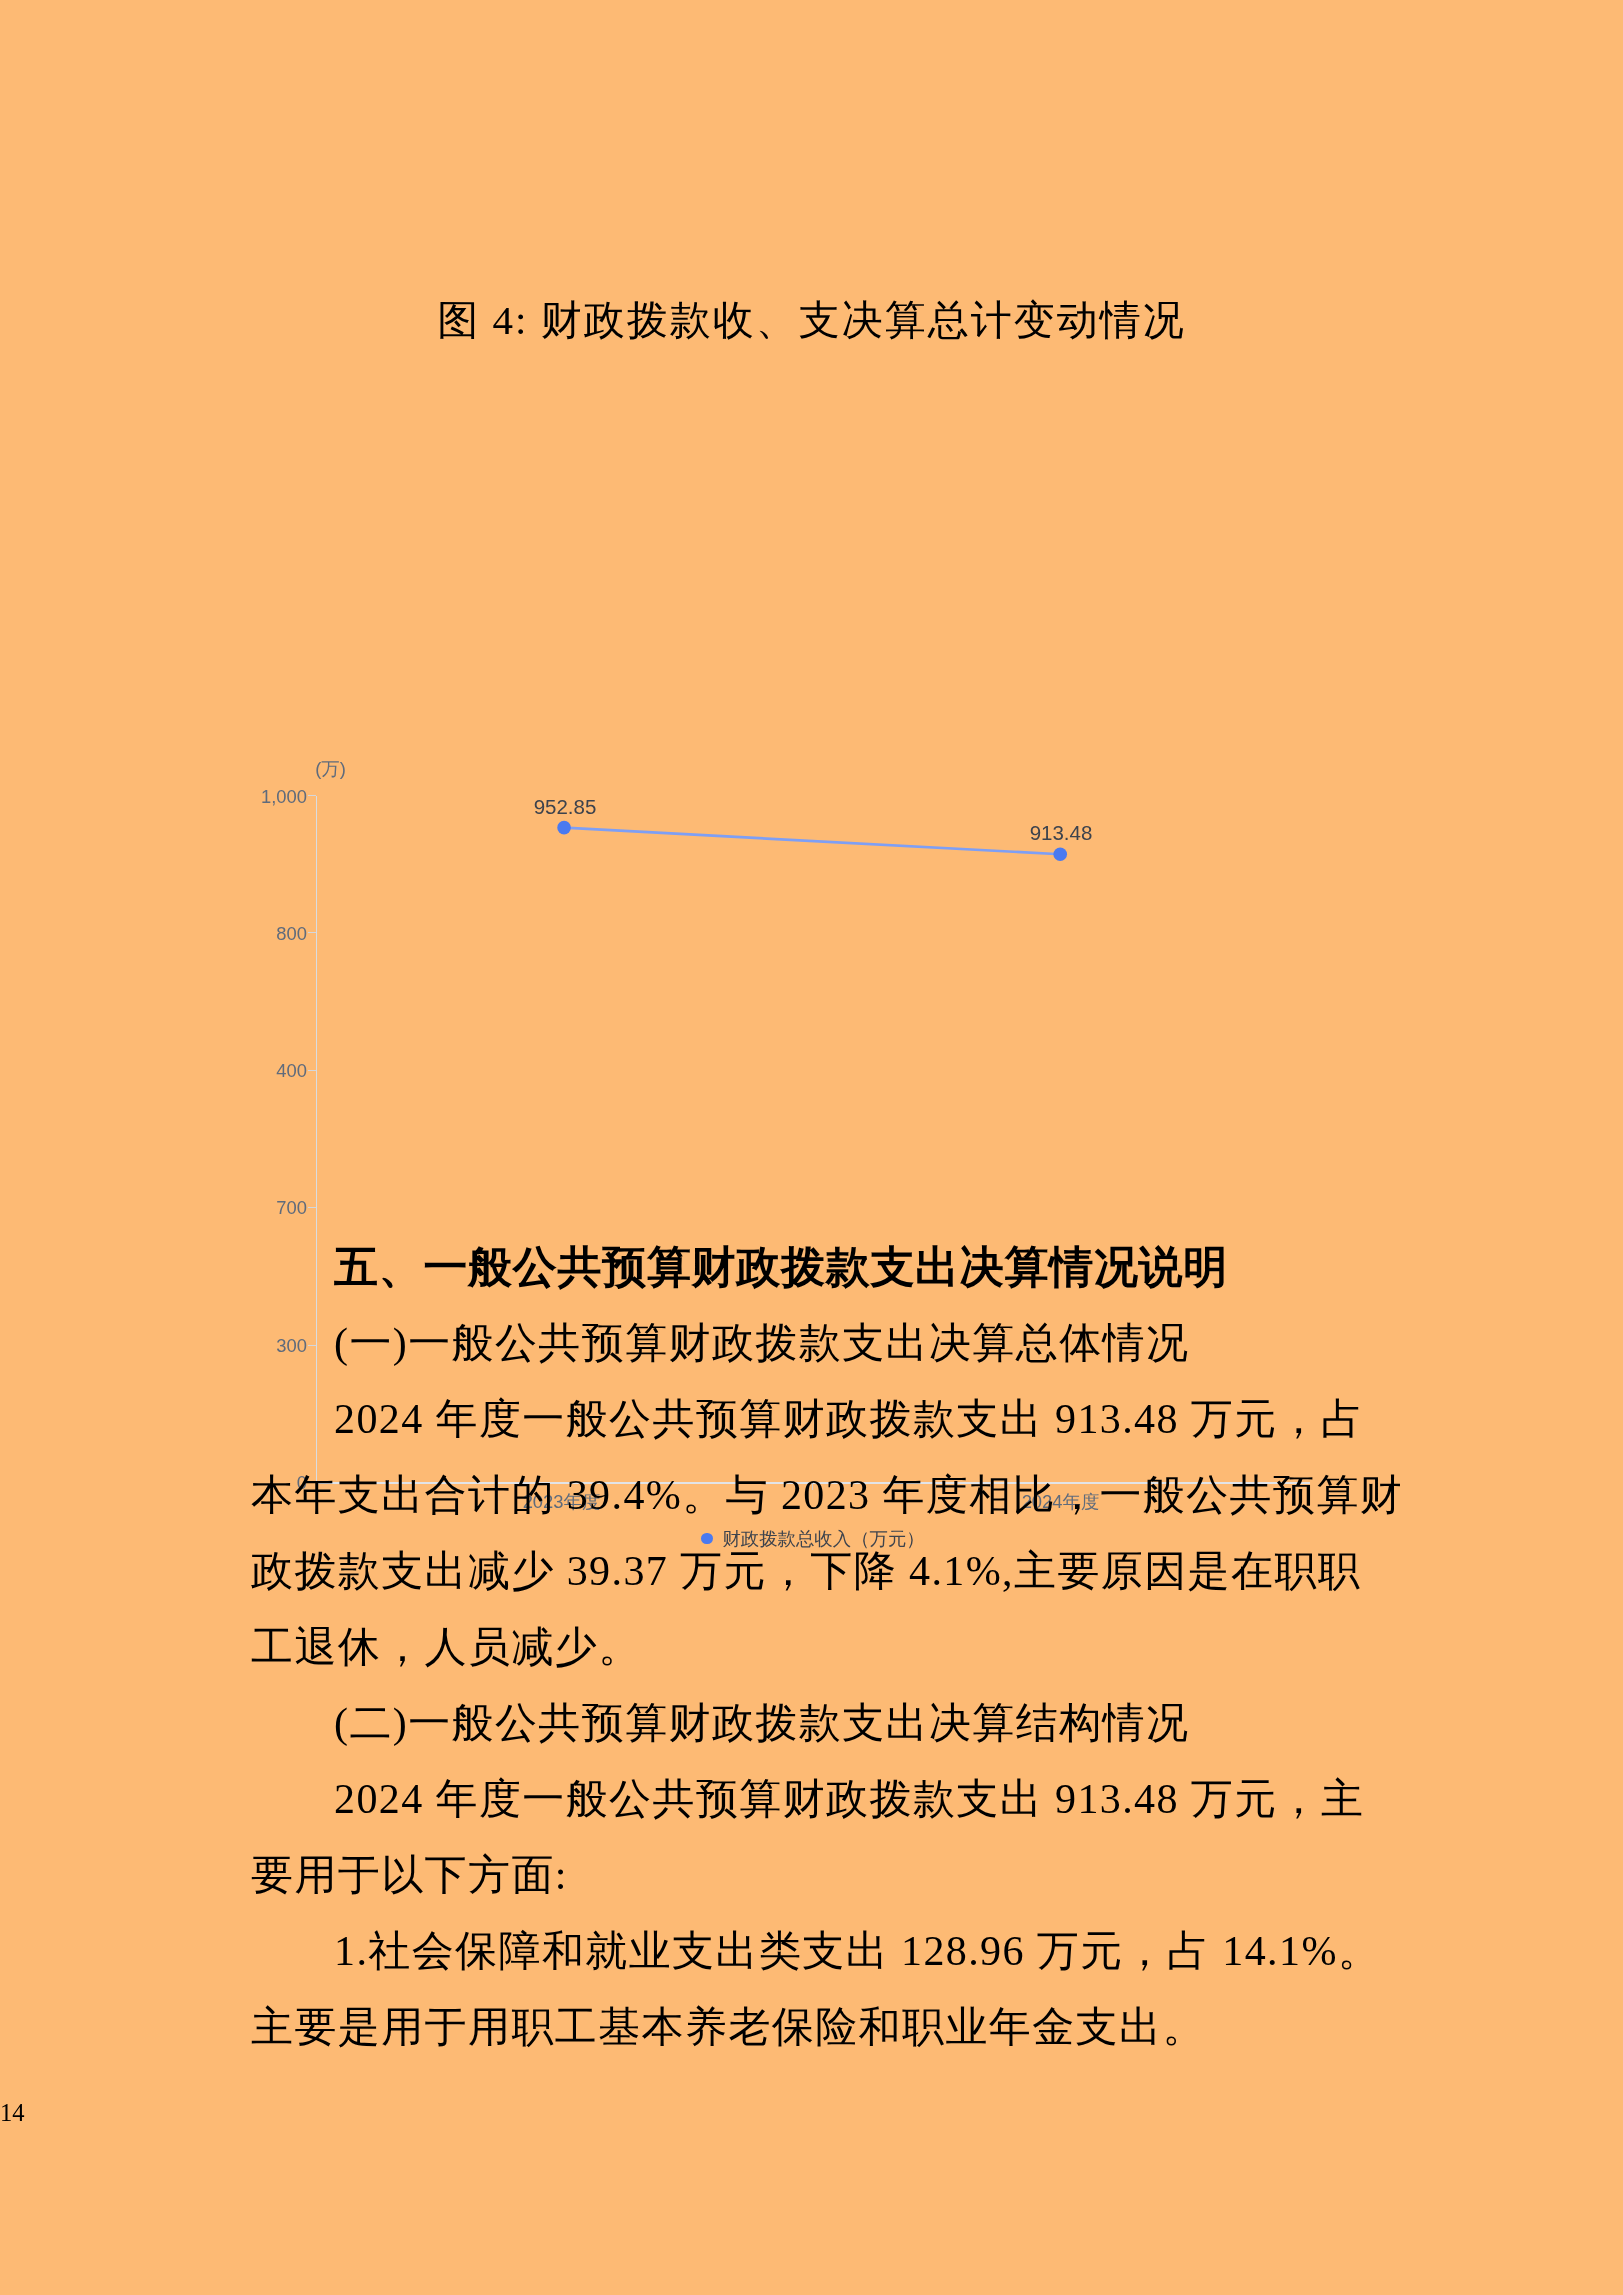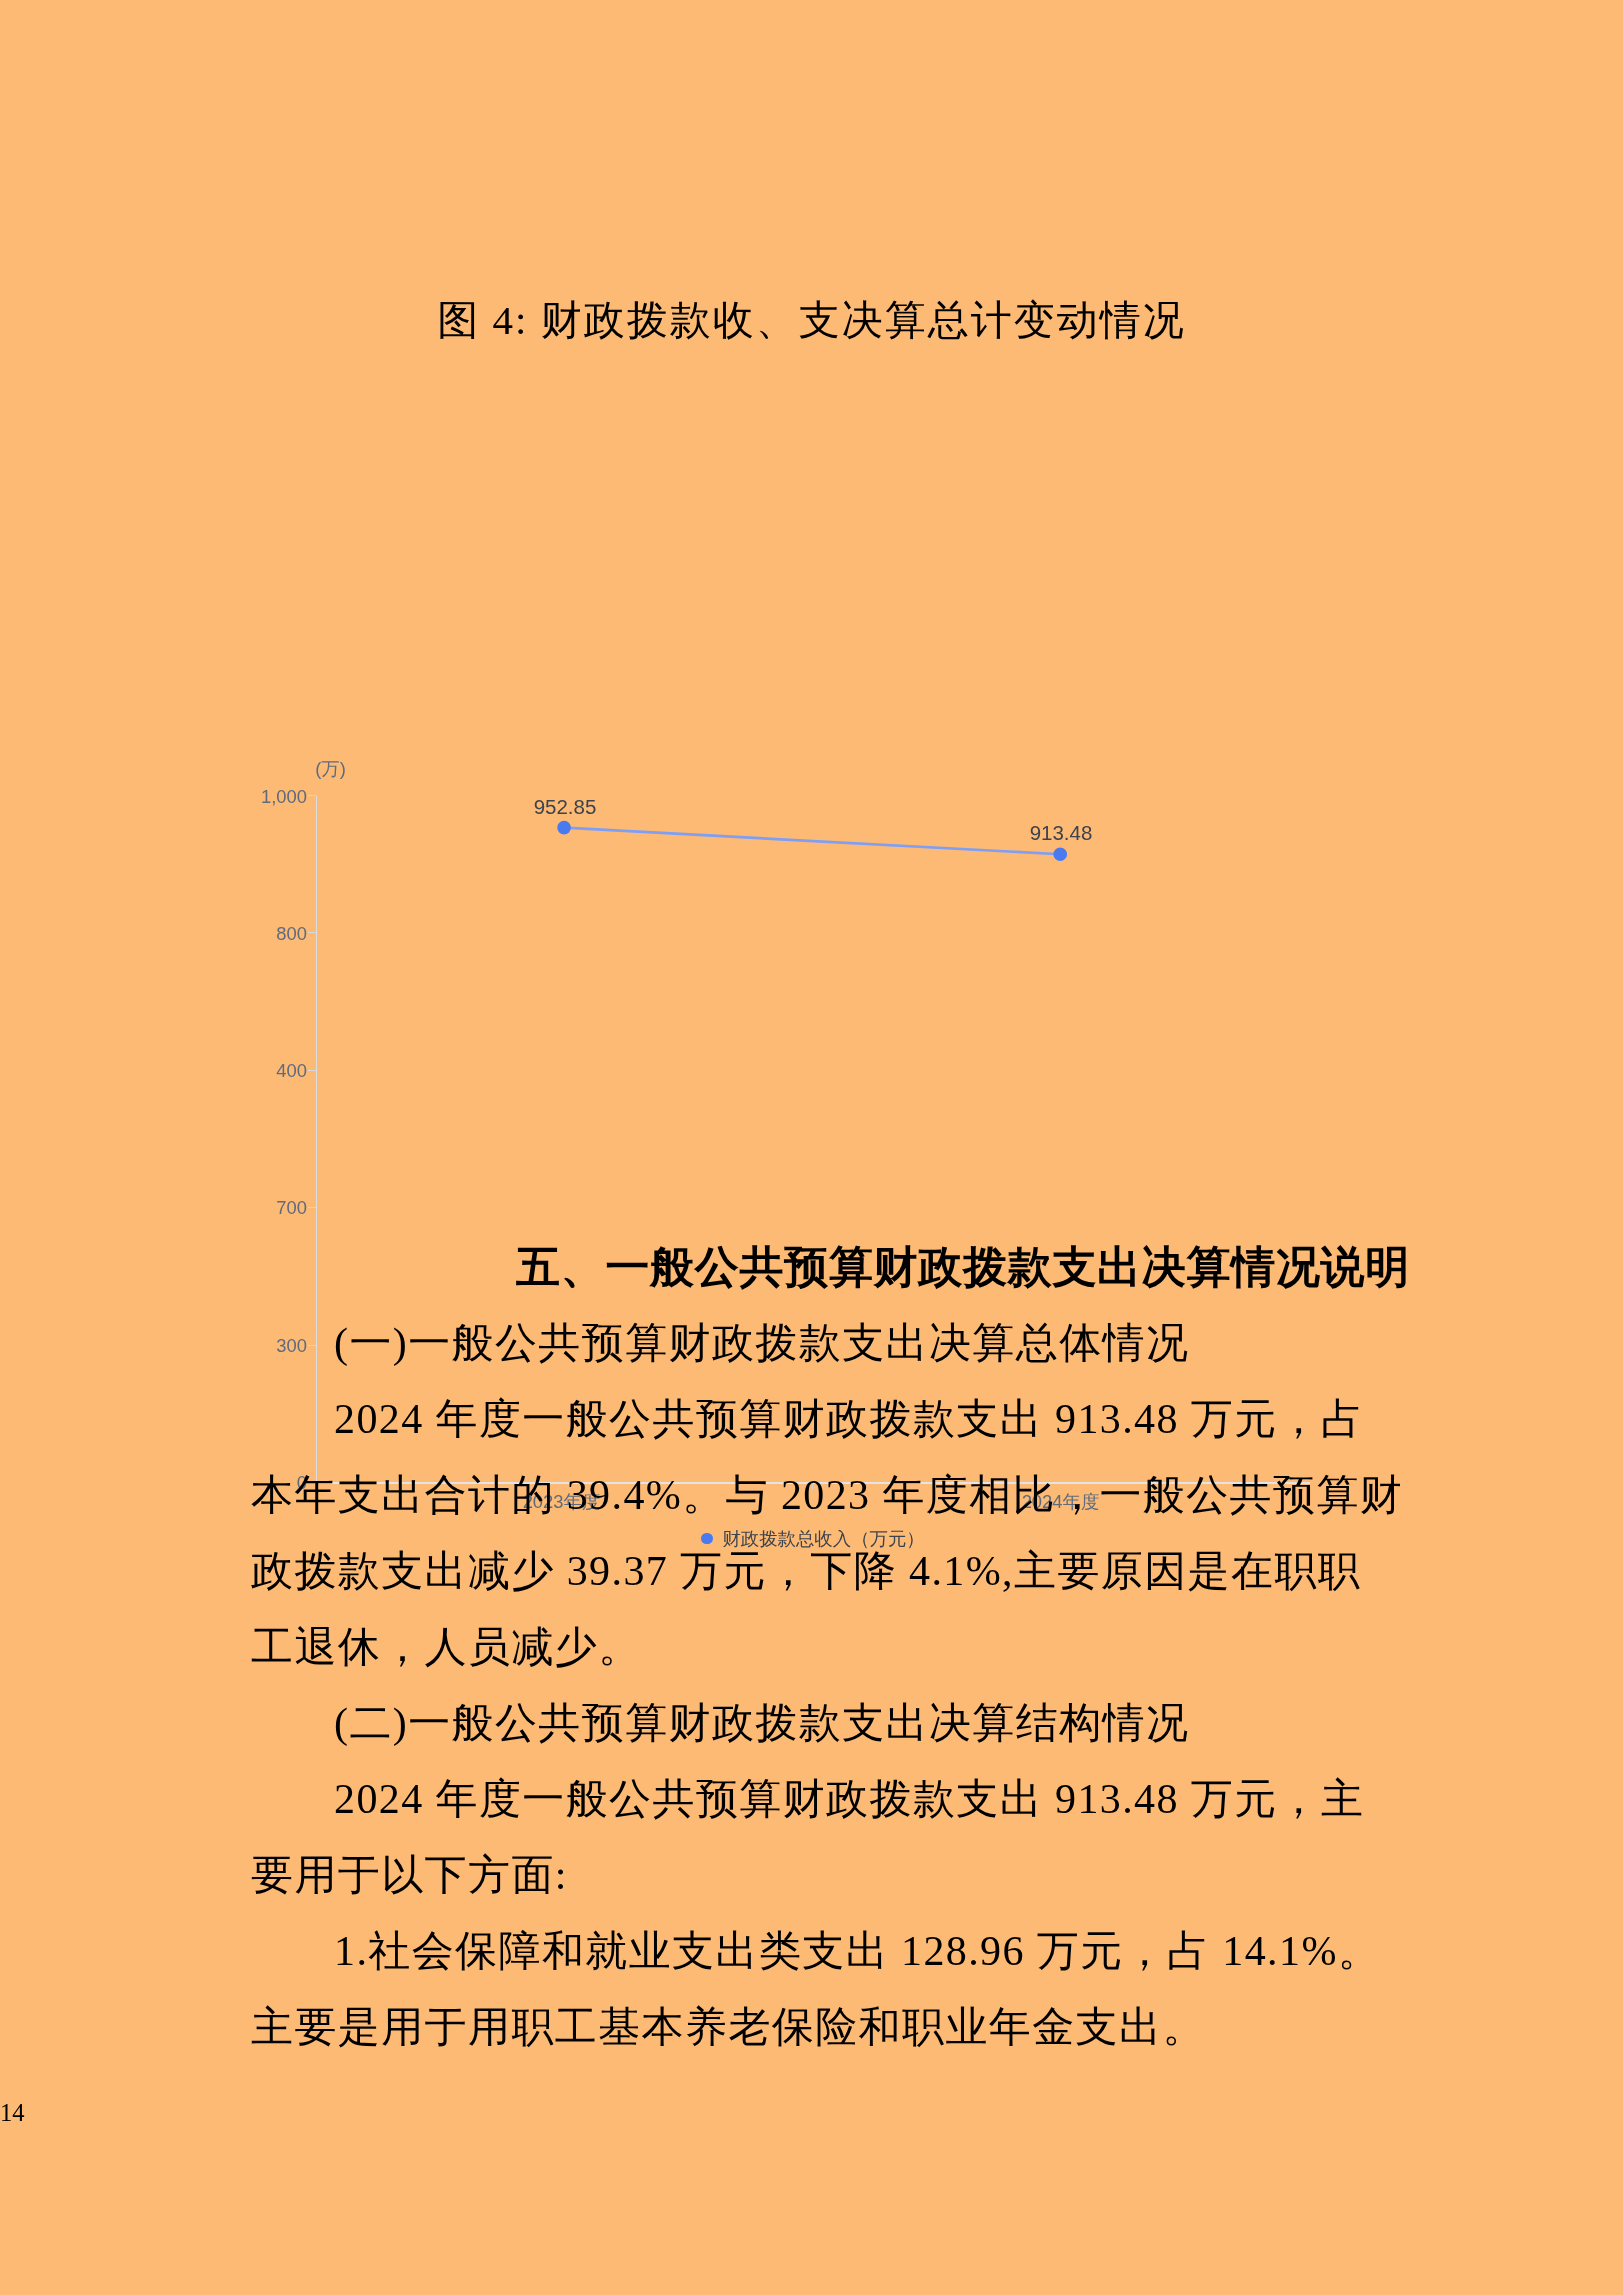--- a/index.html
+++ b/index.html
@@ -63,21 +63,21 @@
   
   .body-text{position:absolute;left:251px;top:1229px;width:1159px;}
   .line{
     height:76px;line-height:76px;white-space:nowrap;
     font-size:42px;letter-spacing:1.4px;
     font-family:"Liberation Serif","DejaVu Serif",serif;
   }
   .line.indent{padding-left:83px;}
   .line.heading{
     font-family:"Liberation Sans","DejaVu Sans",sans-serif;
-    font-weight:700;font-size:44px;letter-spacing:0.7px;text-align:right;
+    font-weight:700;font-size:44px;letter-spacing:0.7px;
   }
   
   .page-number{
     position:absolute;left:0;top:2098px;width:1623px;height:30px;
     line-height:30px;font-size:24.5px;
     font-family:"Liberation Serif","DejaVu Serif",serif;
   }
 </style>
 </head>
 <body>

